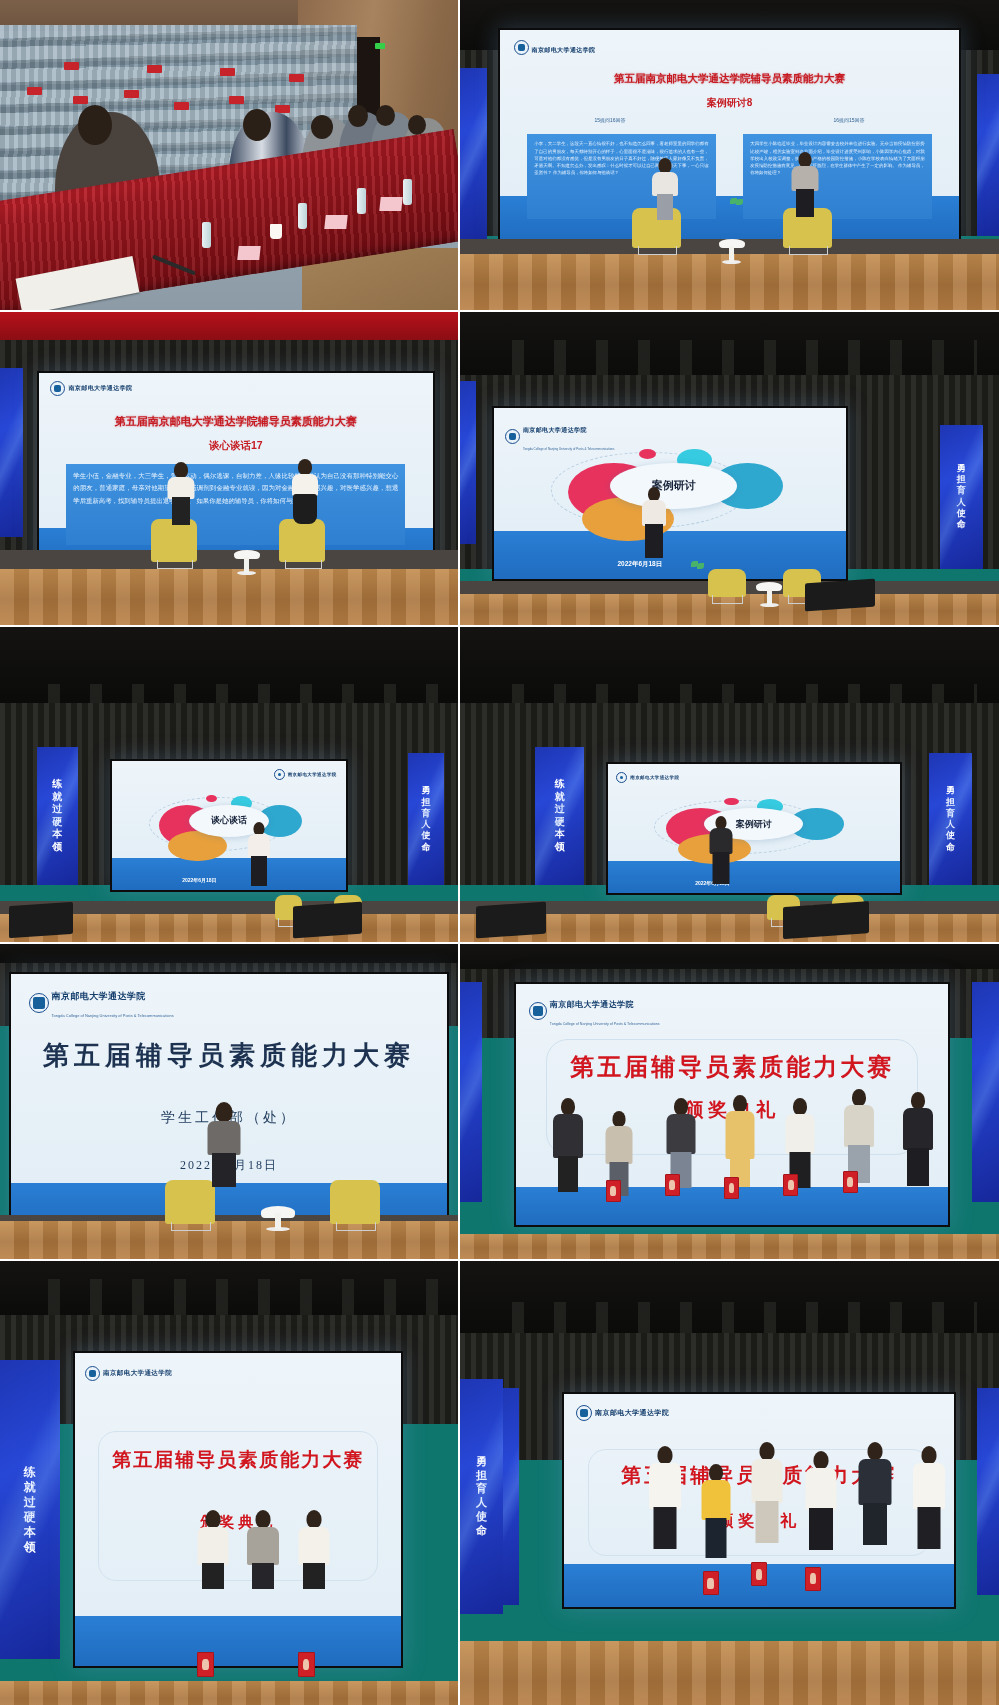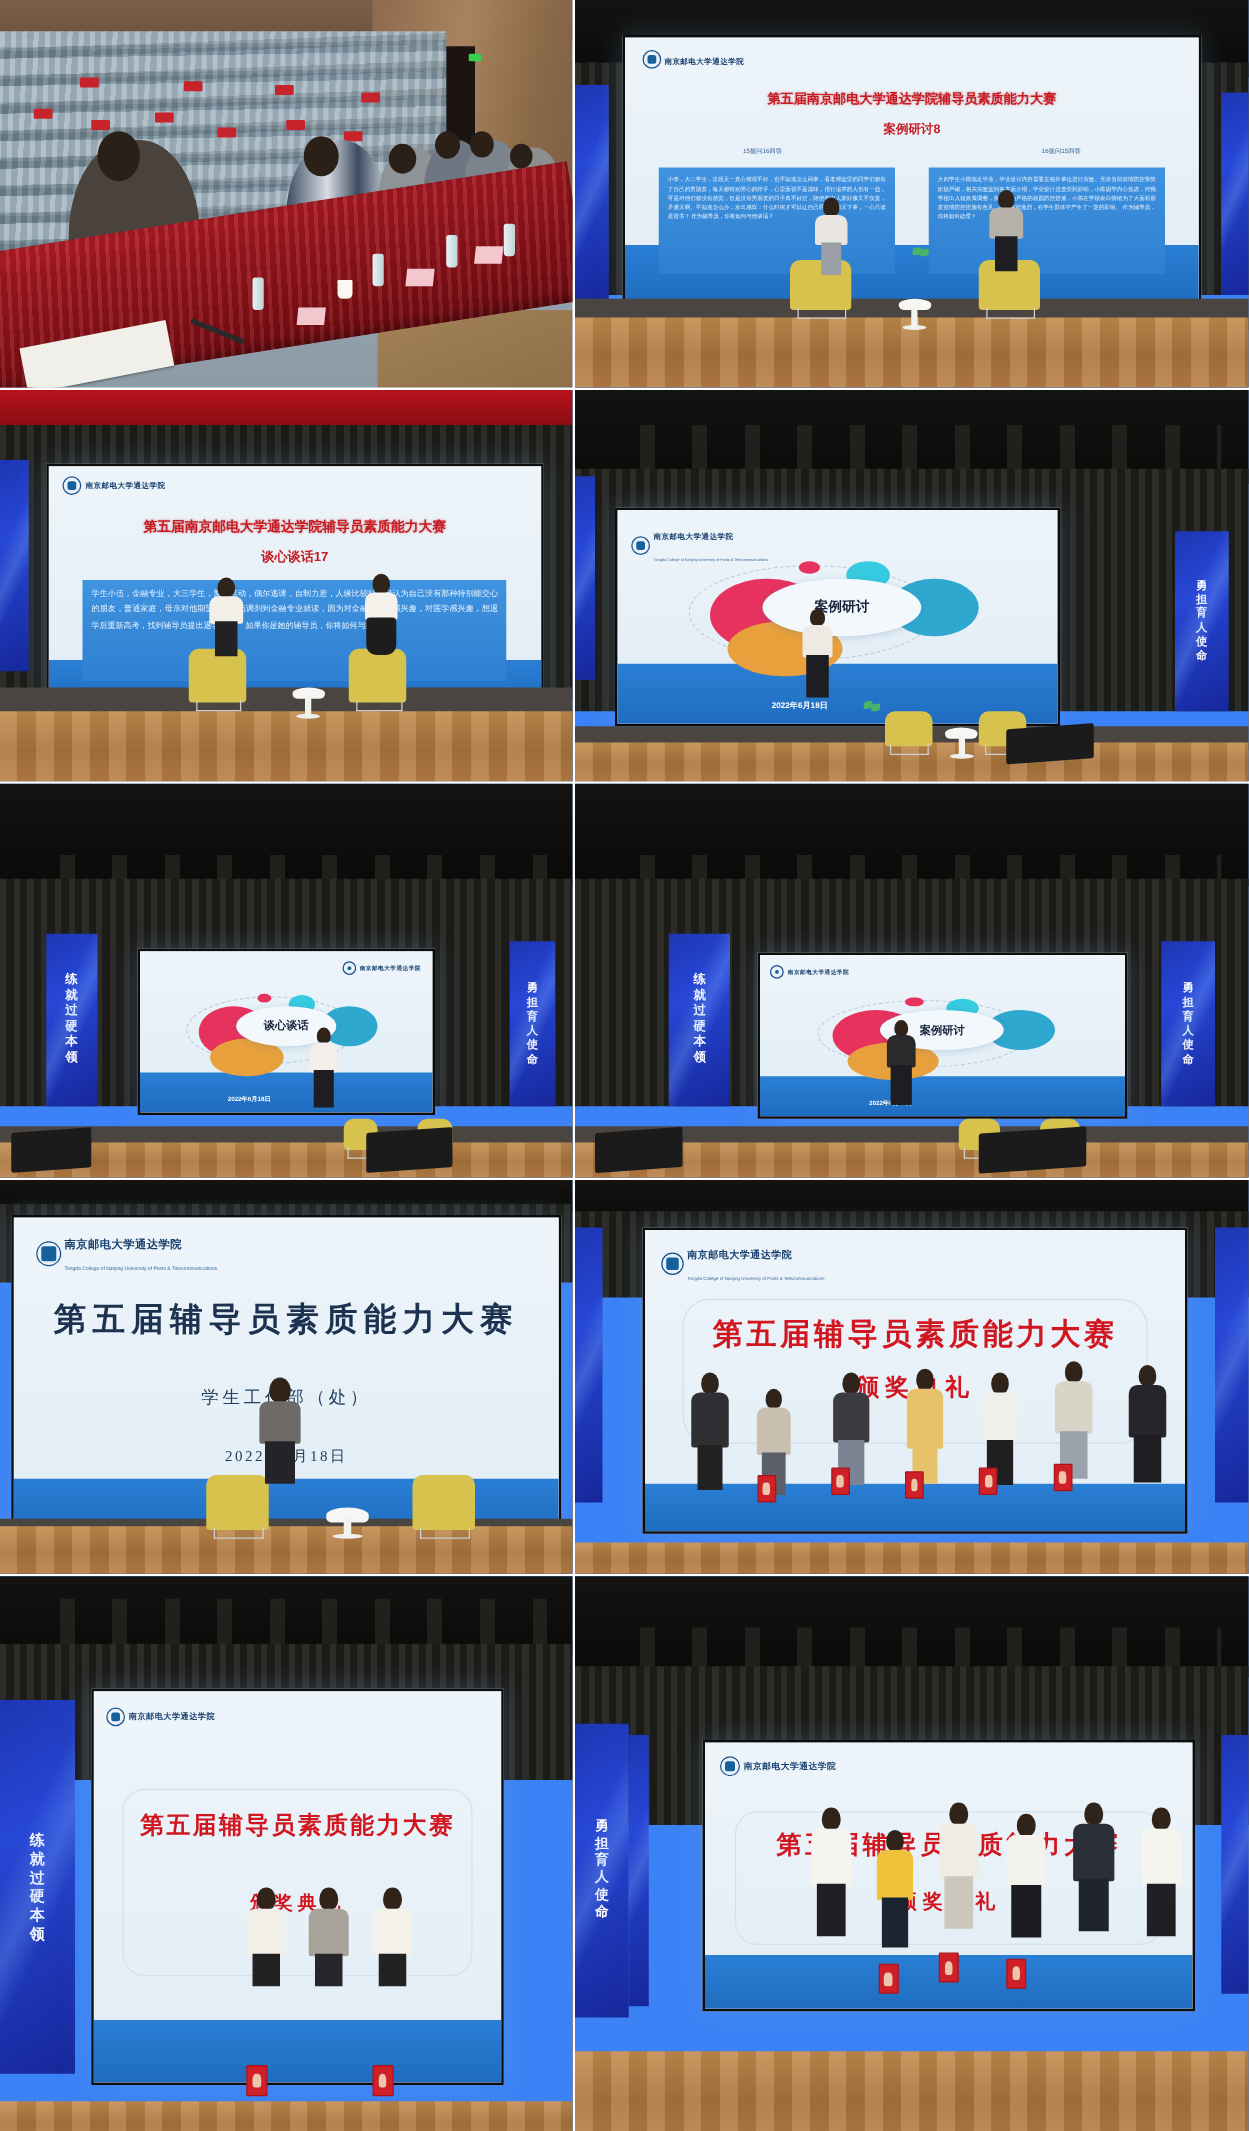--- a/index.html
+++ b/index.html
@@ -50,21 +50,21 @@
   .audit .head { position:absolute; border-radius:50%; background:#2b2018; }
   .audit .paper { position:absolute; left:4%; bottom:2%; width:26%; height:12%;
       background:#f1efe9; transform:rotate(-11deg); box-shadow:0 1px 2px rgba(0,0,0,.4);}
   .audit .bottle { position:absolute; width:9px; height:26px; background:linear-gradient(90deg,#e9f2f4,#bcd3d8);
       border-radius:2px 2px 3px 3px; }
   .audit .cup { position:absolute; width:12px; height:15px; background:#fbf7f3; border-radius:1px 1px 4px 4px;}
   .audit .card { position:absolute; width:22px; height:14px; background:#f4c6cd; transform:skewX(-6deg);}
   .audit .mic { position:absolute; width:46px; height:4px; background:#2a2a2a; border-radius:2px; transform:rotate(22deg);}
 
   
-  .stage { position:absolute; inset:0; background:#3b82f6; }
+  .stage { position:absolute; inset:0; background:#0f766e; }
   .stage .ceil { position:absolute; left:0; top:0; width:100%; height:20%;
       background:linear-gradient(180deg,#141311,#0a0a09); }
   .stage .truss { position:absolute; top:9%; left:4%; width:92%; height:12%;
       background:repeating-linear-gradient(90deg, transparent 0 30px, #232320 30px 42px);
       opacity:.85; }
   .stage .curtain { position:absolute; left:0; top:16%; width:100%; height:60%;
       background: repeating-linear-gradient(90deg,#2c2c28 0 5px,#1b1b18 5px 11px); }
   .stage .screen { position:absolute; background:#eef4f8; border:2px solid #0c0c0c;
       box-shadow:0 0 22px rgba(120,170,220,.28); overflow:hidden; }
   .scr-white{ position:absolute; left:0; top:0; width:100%; height:78%; background:linear-gradient(180deg,#eef5fa,#e3eef6); }

